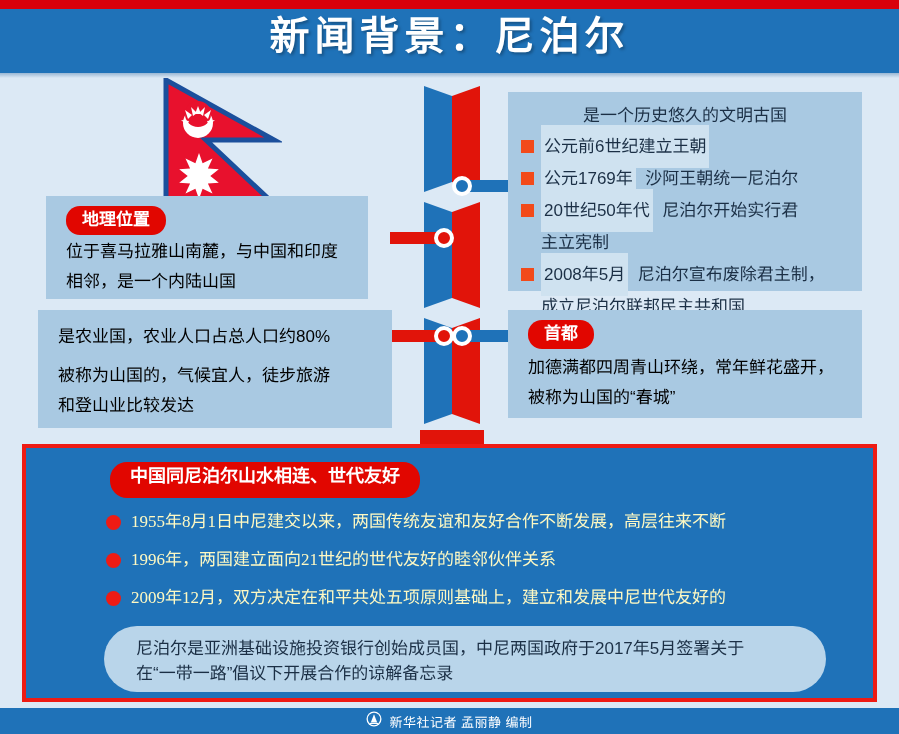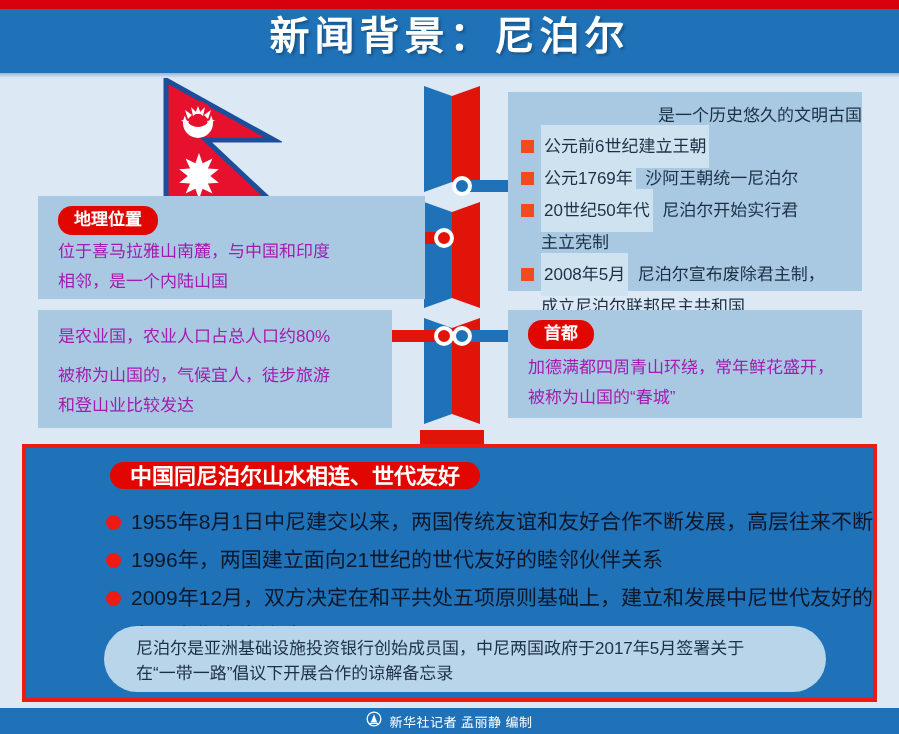--- a/index.html
+++ b/index.html
@@ -80,21 +80,21 @@
     box-sizing: border-box;
   }
 
   
   .panel {
     position: absolute;
     background: #a9c9e2;
     box-sizing: border-box;
   }
   .panel-text {
-    color: #a21caf;
+    color: #000000;
     font-size: 17px;
     line-height: 30px;
     white-space: nowrap;
   }
   .tag {
     display: inline-block;
     background: #e10600;
     color: #ffffff;
     font-size: 17px;
     font-weight: bold;
@@ -124,65 +124,67 @@
   .hist-line {
     font-size: 17px;
     line-height: 29px;
     color: #1b2f45;
     white-space: nowrap;
   }
   .hist-head {
     font-size: 17px;
     line-height: 29px;
     color: #1b2f45;
-    text-align: right;
+    text-align: center;
     white-space: nowrap;
   }
 
   
   .bottom-block {
     position: absolute;
     left: 22px; top: 444px;
     width: 855px; height: 258px;
     border: 4px solid #ee1b14;
     background: #1f72b8;
     box-sizing: border-box;
   }
   .bb-tag {
     position: absolute;
     left: 84px; top: 14px;
   }
   .bb-tag .tag {
-    font-size: 22px;
+    font-size: 18px;
     border-radius: 17px;
-    padding: 4px 20px 1px 20px;
+    padding: 4px 20px 10px 20px;
+    font-family: Liberation Mono, monospace;
   }
   .bb-list {
     position: absolute;
     left: 80px; top: 60px;
     width: 760px;
   }
   .bb-row {
     display: flex;
     align-items: flex-start;
     margin-bottom: 10px;
   }
   .dot-bullet {
     width: 15px; height: 15px;
     border-radius: 50%;
     background: #ee1b14;
     flex: 0 0 15px;
     margin-top: 7px;
     margin-right: 10px;
   }
   .bb-text {
-    color: #0f172a;
-    font-size: 21px;
+    color: #fef9c3;
+    font-size: 17px;
     line-height: 28px;
     white-space: nowrap;
+    font-family: Liberation Serif, serif;
   }
   .bb-note {
     position: absolute;
     left: 78px; top: 178px;
     width: 722px; height: 66px;
     background: #b9d5ea;
     border-radius: 33px;
     box-sizing: border-box;
   }
   .bb-note-text {
@@ -331,21 +333,21 @@
       </div>
 
       <div class="hist-row">
         <div style="width:13px;flex:0 0 13px;margin-right:7px;"></div>
         <div class="hist-line">成立尼泊尔联邦民主共和国</div>
       </div>
 
     </div>
   </div>
 
-  <div class="panel" style="left:38px; top:196px; width:387px; height:103px;">
+  <div class="panel" style="left:46px; top:196px; width:322px; height:103px;">
     <div style="position:absolute;left:20px;top:10px;">
       <span class="tag">地理位置</span>
     </div>
     <div style="position:absolute;left:20px;top:41px;">
       <div class="panel-text">位于喜马拉雅山南麓，与中国和印度</div>
       <div class="panel-text">相邻，是一个内陆山国</div>
     </div>
   </div>
 
   <div class="panel" style="left:38px; top:310px; width:354px; height:118px;padding-left:29px;">

